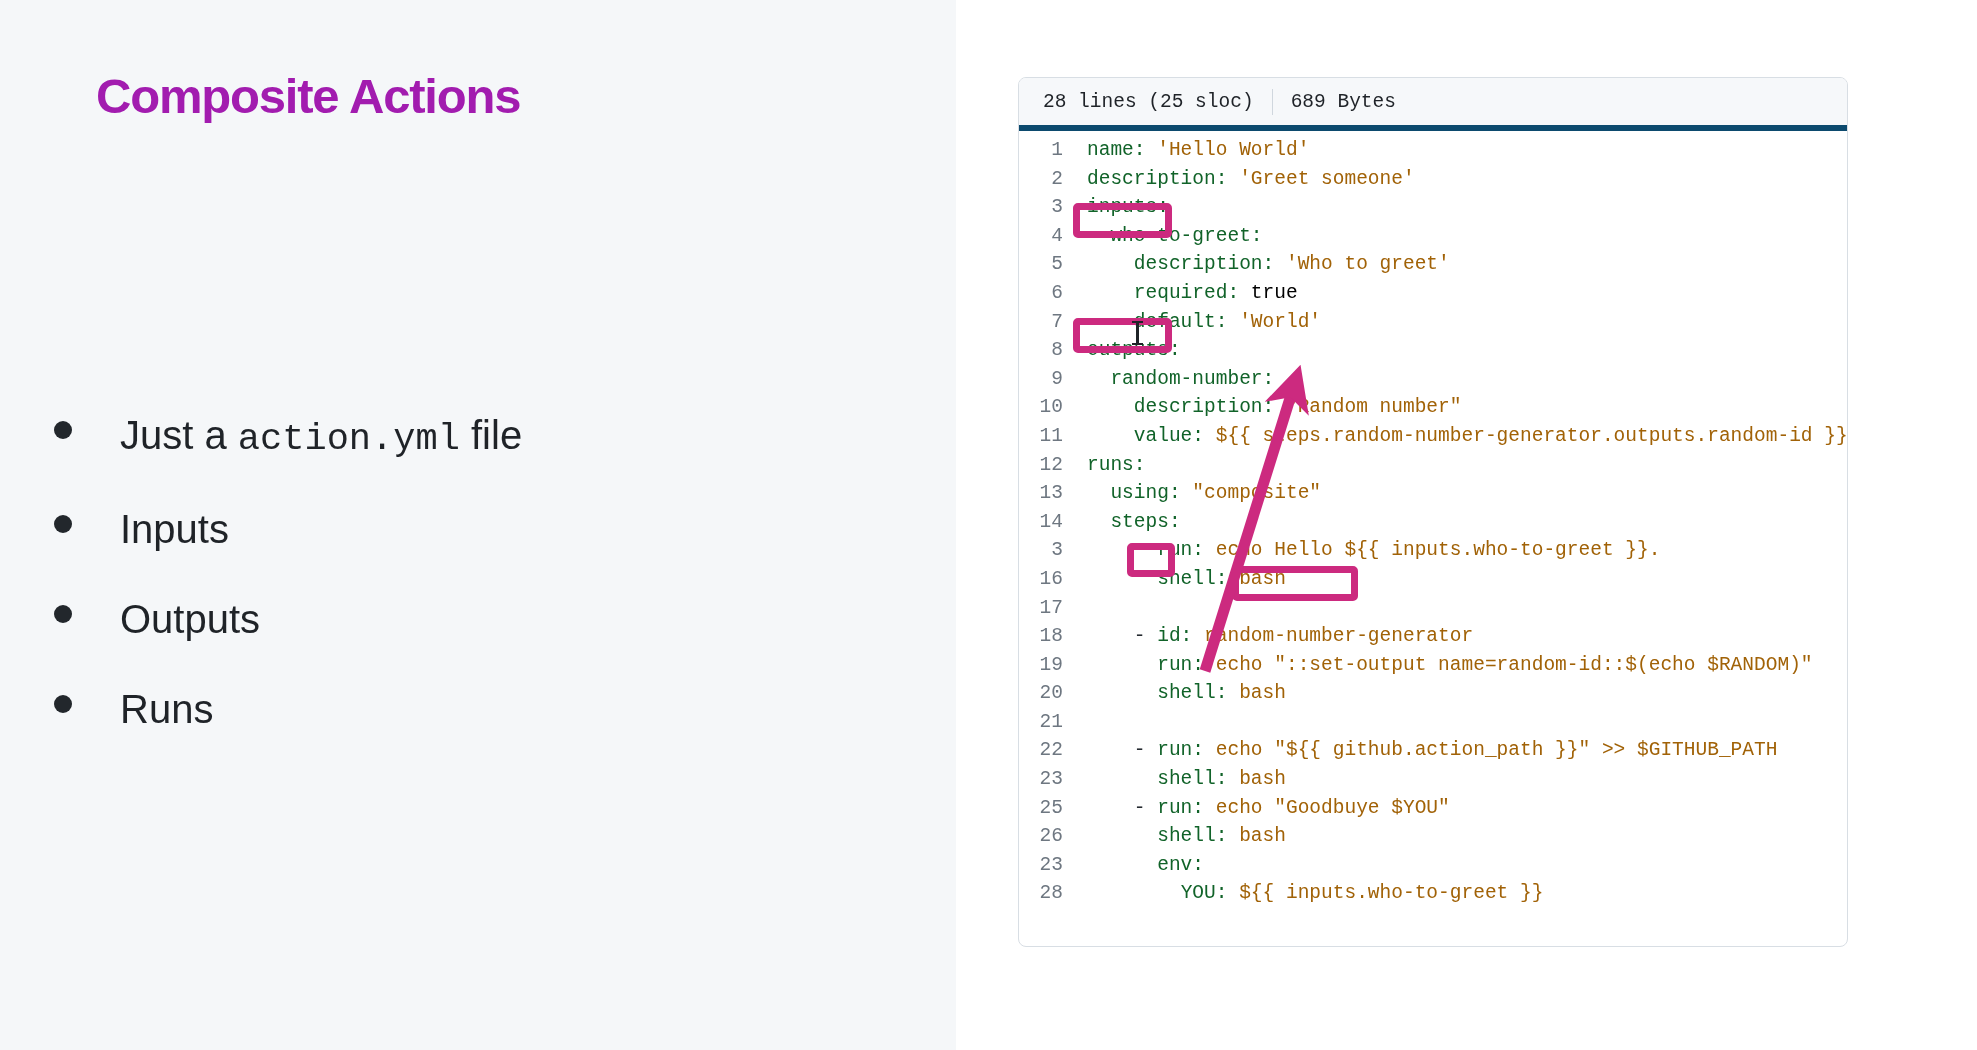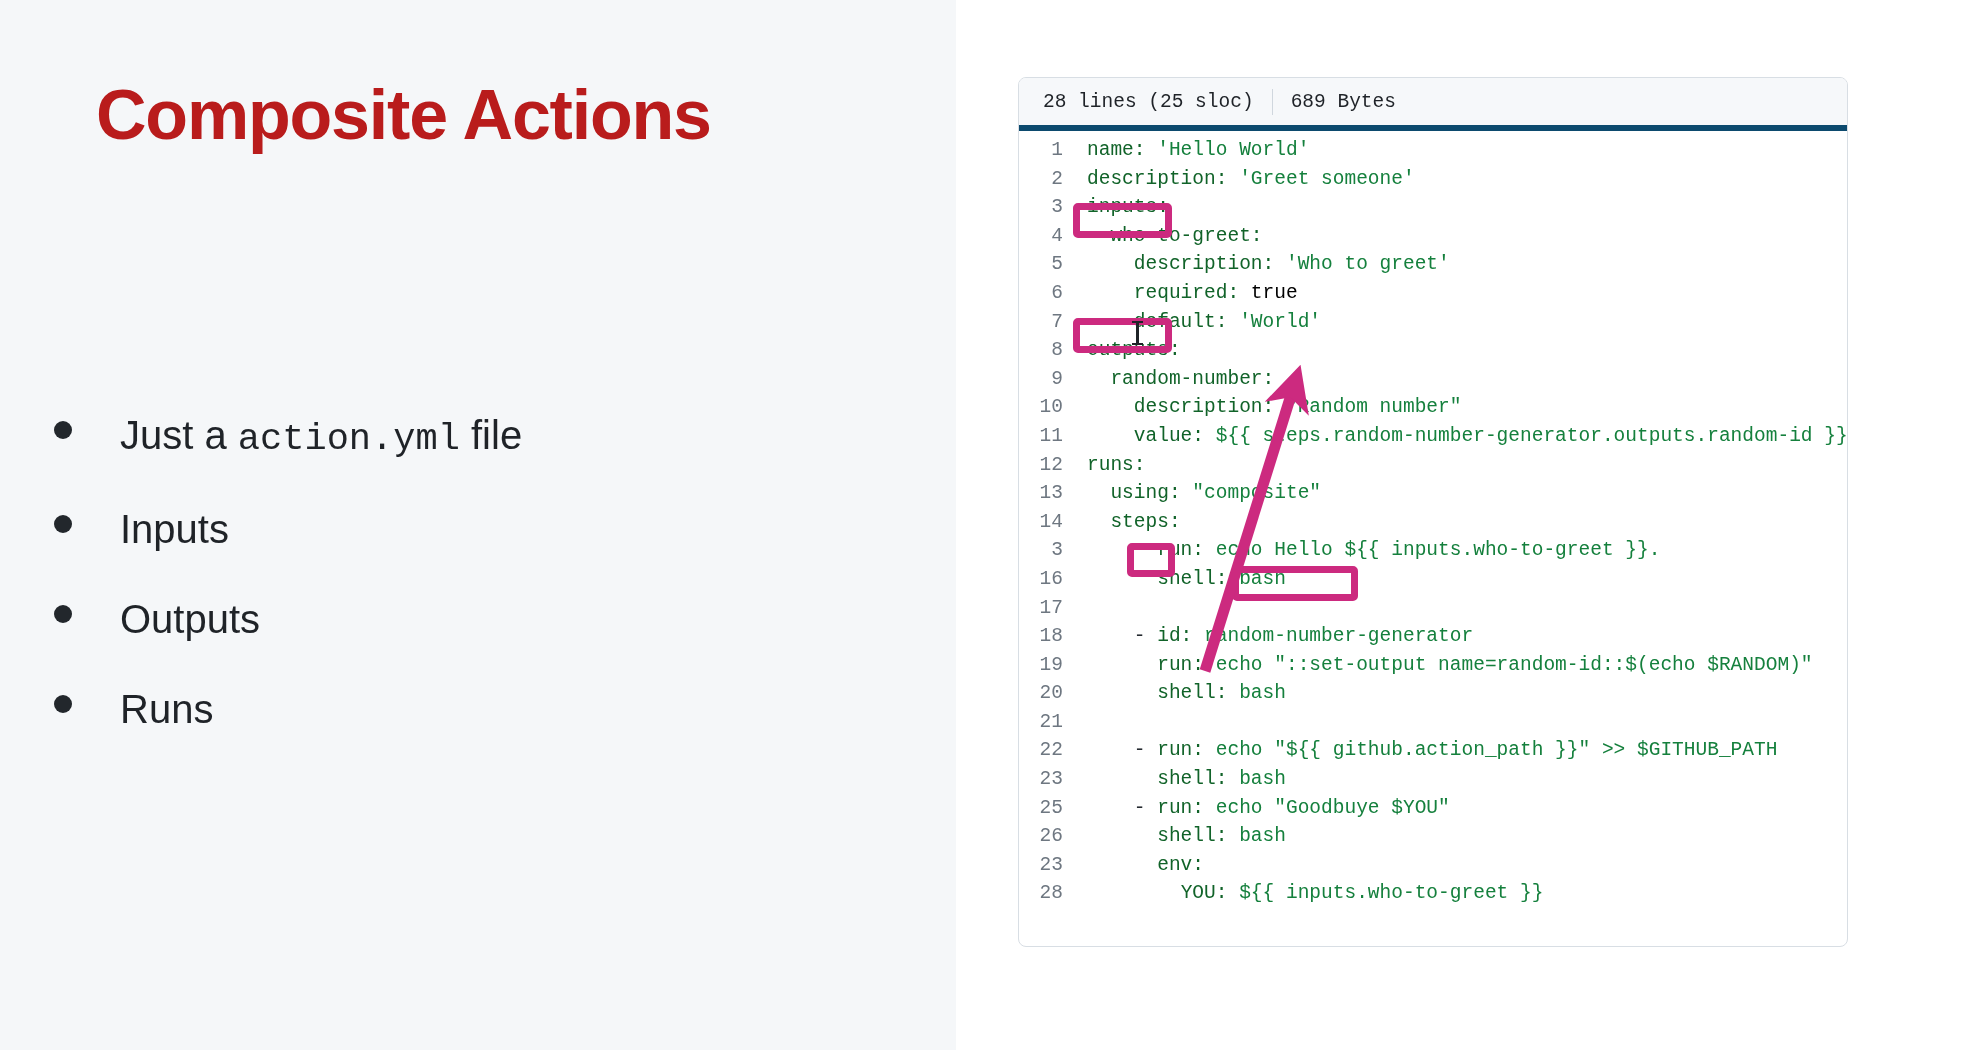--- a/index.html
+++ b/index.html
@@ -21,25 +21,25 @@
   .left-panel {
     position: relative;
     width: 956px;
     height: 1050px;
     background: #f5f7f9;
     flex: 0 0 956px;
   }
   .slide-title {
     position: absolute;
     left: 96px;
-    top: 75px;
-    font-size: 70px;
+    top: 68px;
+    font-size: 49px;
     font-weight: bold;
     letter-spacing: -1.2px;
-    color: #b91c1c;
+    color: #a21caf;
     font-family: "Liberation Sans", sans-serif;
     white-space: nowrap;
   }
   .bullet-list {
     position: absolute;
     left: 54px;
     top: 408px;
     width: 860px;
     list-style: none;
   }
@@ -125,21 +125,21 @@
     flex: 0 0 68px;
     text-align: right;
     padding-right: 24px;
     color: #6e7781;
     user-select: none;
   }
   .lc { flex: 1 1 auto; white-space: pre; }
 
   
   .k  { color: #116329; }           
-  .s  { color: #15803d; }           
+  .s  { color: #a16207; }           
   .b  { color: #000000; }           
   .p  { color: #24292f; }           
 
   
   .hl-box {
     position: absolute;
     border: 7px solid #cc2a7f;
     border-radius: 5px;
     background: transparent;
     pointer-events: none;

